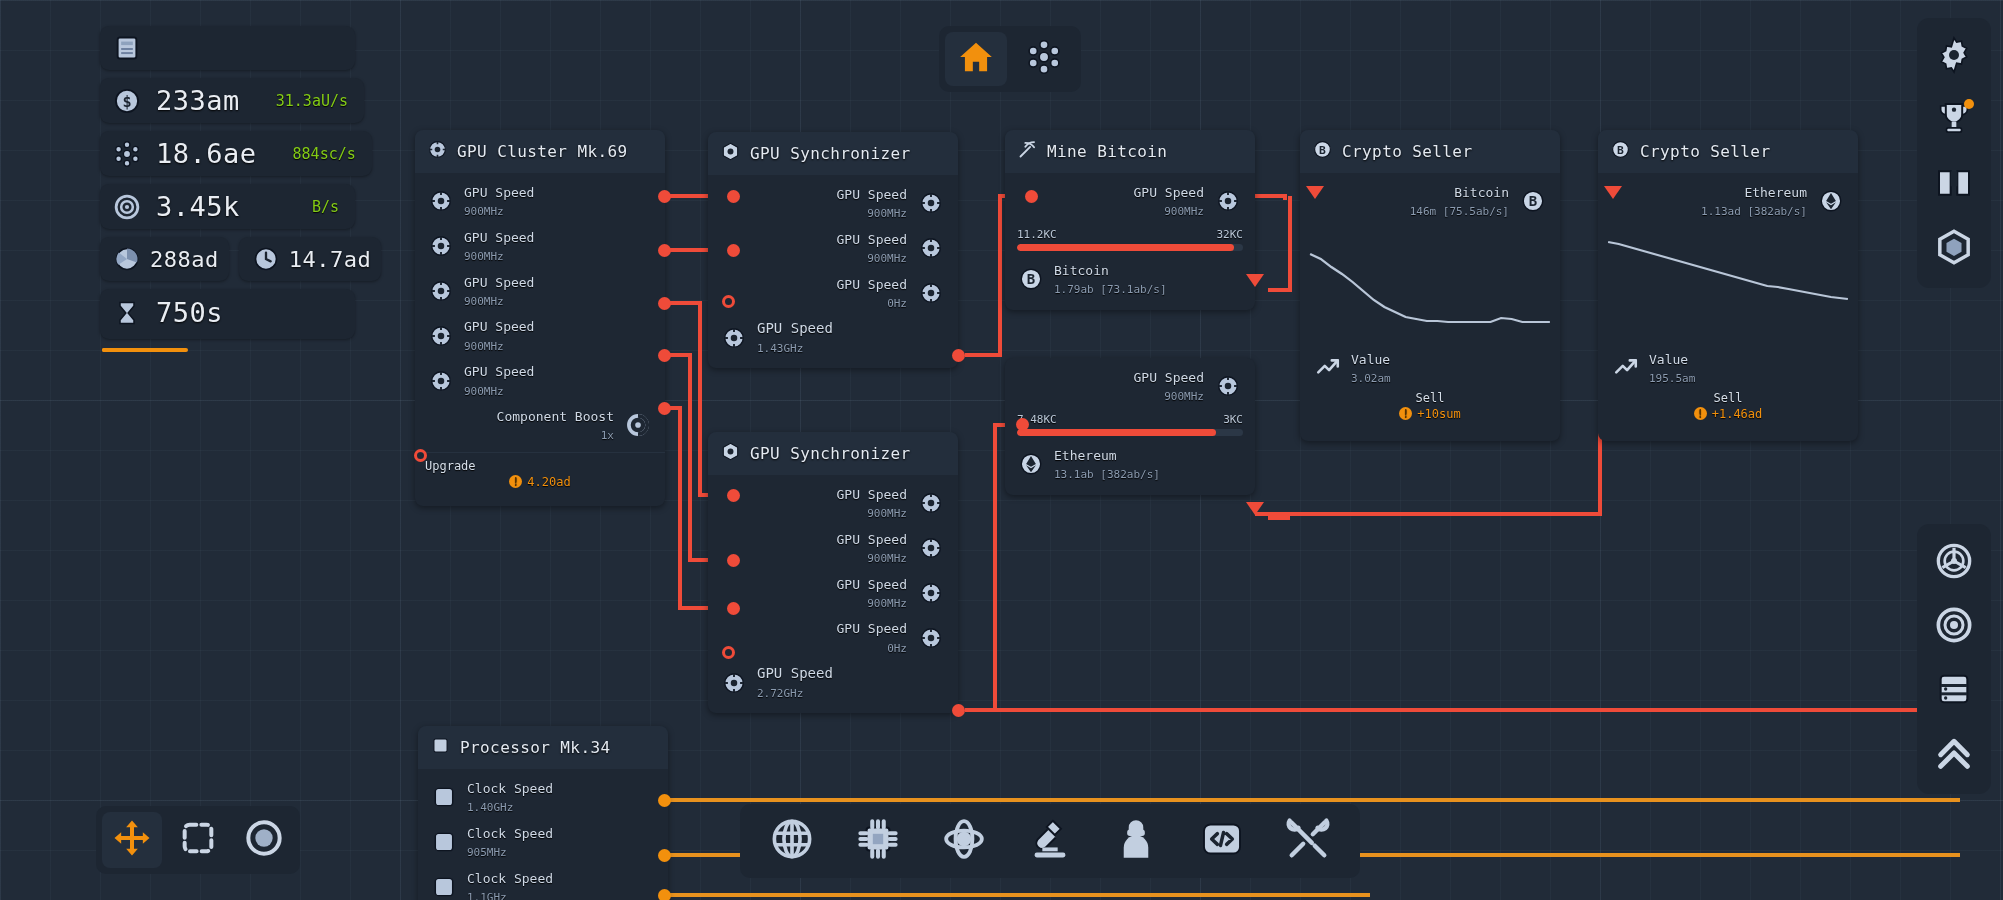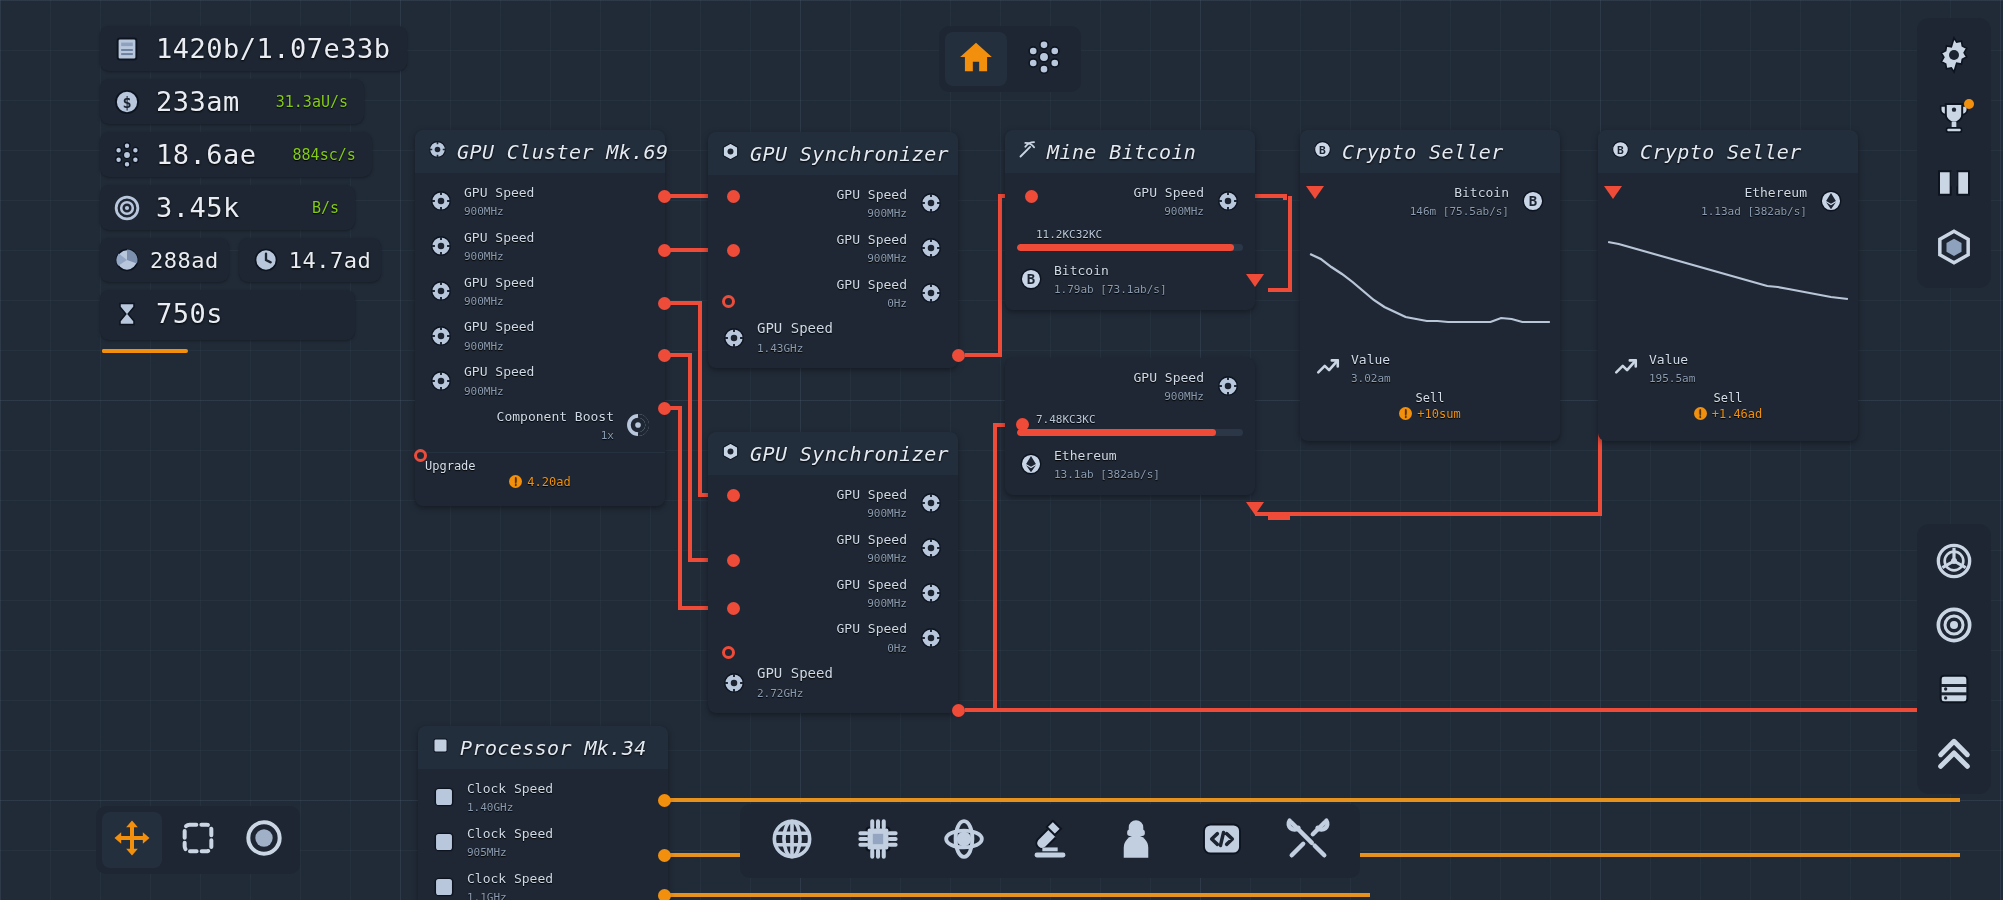--- a/index.html
+++ b/index.html
@@ -100,39 +100,39 @@
     position: absolute; background: #1e2733; border-radius: 8px;
     box-shadow: 0 2px 6px rgba(0,0,0,.4); z-index: 12;
   }
   .node-head {
     display: flex; align-items: center; gap: 9px;
     padding: 9px 14px 9px 12px; background: #232e3c;
     border-radius: 8px 8px 0 0;
   }
   .node-head svg { width: 21px; height: 21px; flex: 0 0 21px; }
   .node-title {
-    color: #e4eaf2; font-size: 20px; letter-spacing: .4px;
-    text-shadow: 0 1px 2px #000; white-space: nowrap; font-style: italic;
+    color: #e4eaf2; font-size: 16px; letter-spacing: .4px;
+    text-shadow: 0 1px 2px #000; white-space: nowrap;
   }
   .node-body { padding: 6px 0 8px; }
   .row {
     display: flex; align-items: center; gap: 10px;
     padding: 4px 14px 4px 12px; min-height: 38px;
   }
   .row.right { justify-content: flex-end; text-align: right; }
   .row-ico { width: 27px; height: 27px; flex: 0 0 27px; display: grid; place-items: center; }
   .row-ico svg { width: 26px; height: 26px; }
   .row-txt { line-height: 1.15; }
   .row-lbl { color: #cfd9e6; font-size: 13px; text-shadow: 0 1px 1px #000; white-space: nowrap; }
   .row-val { color: #8b9bb0; font-size: 11px; text-shadow: 0 1px 1px #000; white-space: nowrap; }
   .row-lbl.big { font-size: 14px; }
 
   
   .meter-wrap { padding: 4px 12px 6px; }
-  .meter-labels { display: flex; margin-bottom: 3px; margin-left: 19px; }
+  .meter-labels { display: flex; justify-content: space-between; margin-bottom: 3px; }
   .meter-labels span { color: #b9c6d6; font-size: 11px; text-shadow: 0 1px 1px #000; }
   .meter { height: 7px; border-radius: 4px; background: #2b3746; overflow: hidden; }
   .meter-fill { height: 100%; background: #ef4b39; border-radius: 4px; }
 
   
   .upgrade {
     text-align: left; padding: 6px 10px 9px; border-top: 1px solid #26313f;
     margin-top: 4px;
   }
   .upgrade .u-lbl { color: #d6dfea; font-size: 12px; text-shadow: 0 1px 1px #000; }
@@ -195,21 +195,20 @@
 
     <div class="stat-row">
       <span class="stat-ico">
         <svg viewBox="0 0 24 24">
             <rect x="4" y="3" width="16" height="18" rx="2" fill="#b8c7dc" stroke="#0d1420" stroke-width="1.6"></rect>
             <rect x="7" y="6.5" width="10" height="3" fill="#8ea2bd"></rect>
             <rect x="7" y="12" width="10" height="1.7" fill="#6e81a0"></rect>
             <rect x="7" y="15.5" width="10" height="1.7" fill="#6e81a0"></rect>
           </svg>
       </span>
-      <span class="stat-main">1420b/1.07e33b</span>
       <span class="underbar w2"></span>
     </div>
 
     <div class="stat-row">
       <span class="stat-ico">
         <svg viewBox="0 0 24 24">
             <circle cx="12" cy="12" r="9.5" fill="#b8c7dc" stroke="#0d1420" stroke-width="1.6"></circle>
             <text x="12" y="17" font-size="13" font-family="monospace" font-weight="bold" fill="#1b2430" text-anchor="middle">$</text>
           </svg>
       </span>

